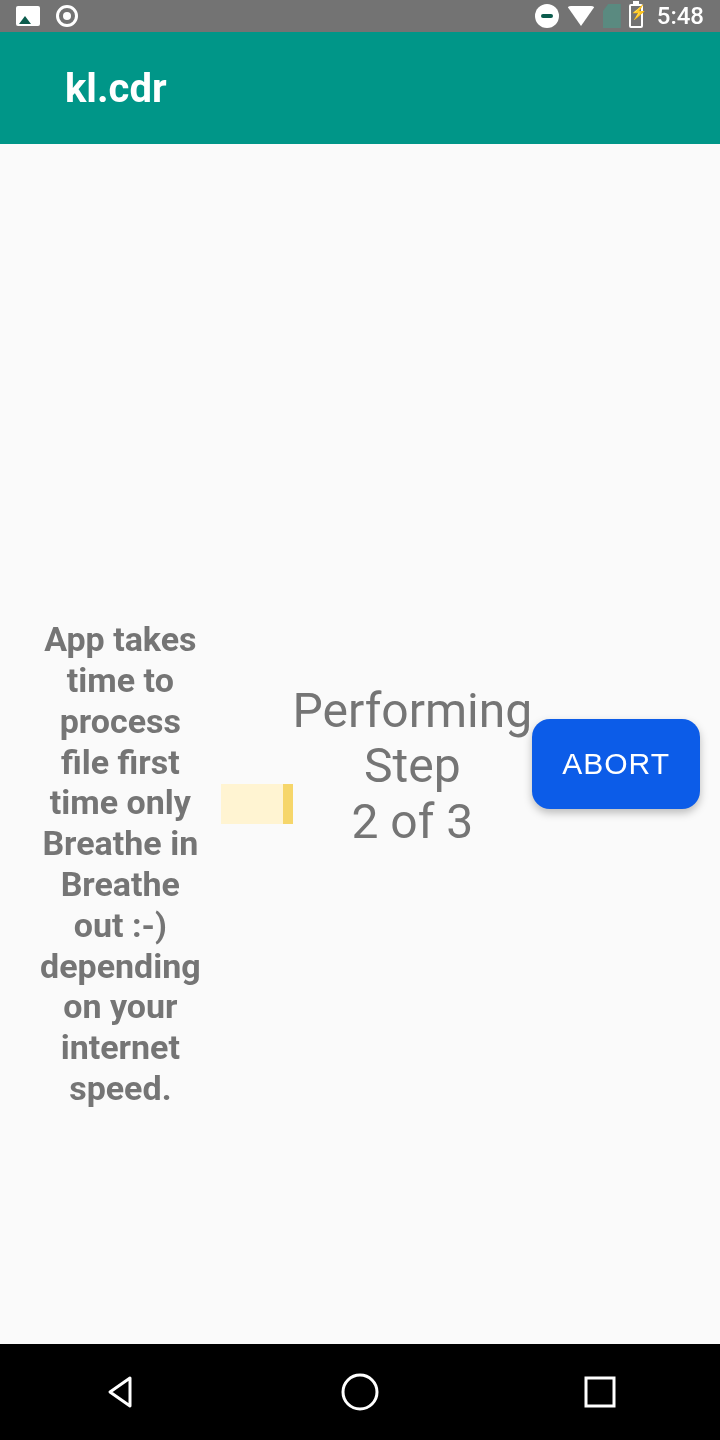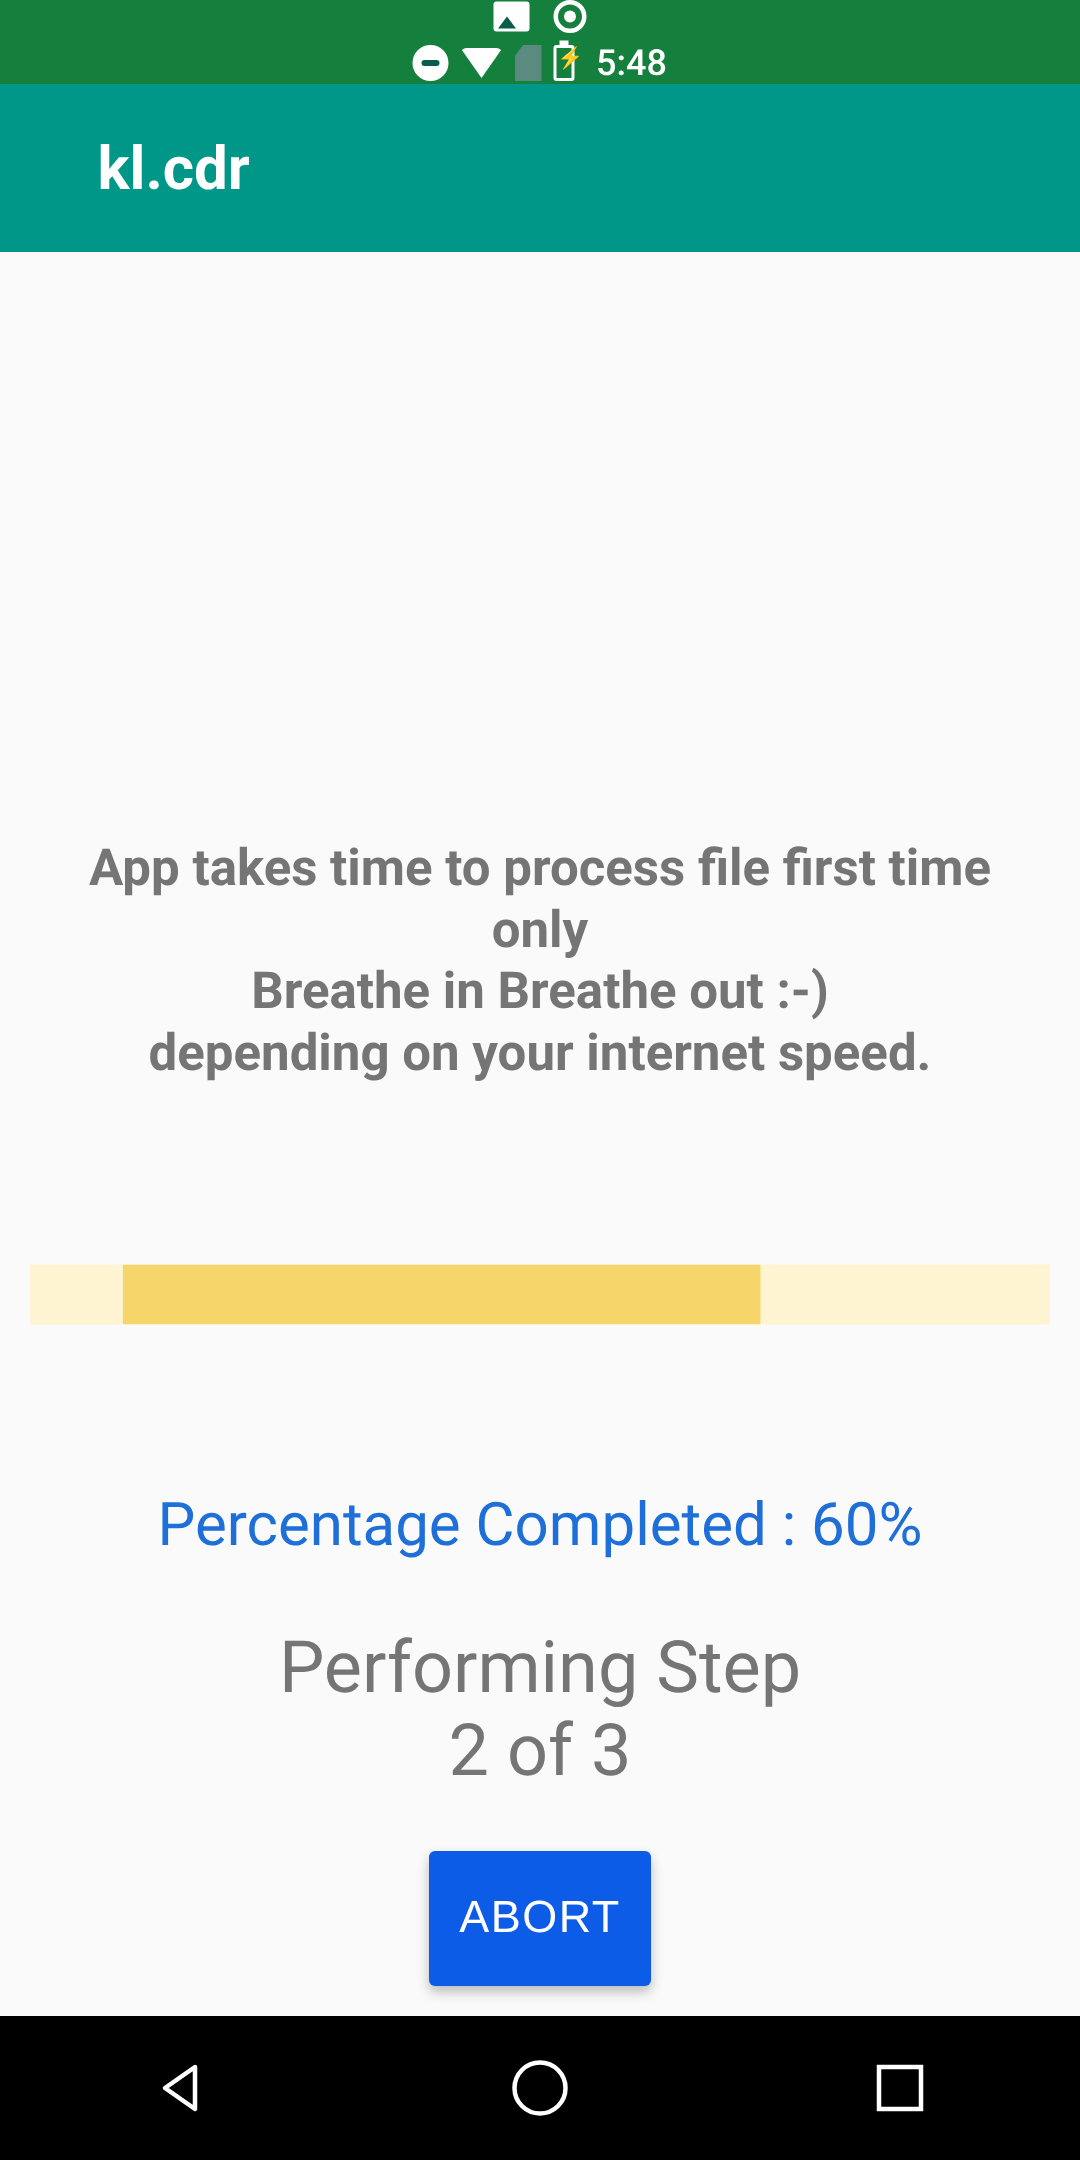--- a/index.html
+++ b/index.html
@@ -10,28 +10,27 @@
     body {
       width: 720px;
       height: 1440px;
       font-family: Roboto, Arial, sans-serif;
       background: #fafafa;
       display: flex;
       flex-direction: column;
       overflow: hidden;
     }
     .status-bar {
-      height: 56px;
-      background: #15803d;
+      height: 32px;
+      background: #737373;
       display: flex;
       align-items: center;
       justify-content: space-between;
       padding: 0 16px;
       color: #fff;
-      flex-direction: column;
     }
     .status-left {
       display: flex;
       gap: 16px;
       align-items: center;
     }
     .status-right {
       display: flex;
       gap: 8px;
       align-items: center;
@@ -50,24 +49,23 @@
     }
     .app-title {
       color: #fff;
       font-size: 40px;
       font-weight: 700;
       margin-left: 33px;
     }
     .content {
       flex: 1;
       display: flex;
-      flex-direction: column;
+      flex-direction: row;
       align-items: center;
       padding: 20px;
-      justify-content: flex-end;
     }
     .info-text {
       margin-top: 240px;
       text-align: center;
       color: #757575;
       font-size: 34px;
       font-weight: 700;
       line-height: 1.2;
       padding: 0 20px;
     }
@@ -101,22 +99,22 @@
       text-align: center;
       line-height: 1.15;
     }
     .abort-button {
       margin-top: 40px;
       background: #0c5ce8;
       color: #fff;
       font-size: 30px;
       font-weight: 500;
       border: none;
-      padding: 28px 20px;
-      border-radius: 4px;
+      padding: 28px 30px;
+      border-radius: 18px;
       box-shadow: 0 4px 8px rgba(0,0,0,0.25);
       letter-spacing: 1px;
     }
     .nav-bar {
       height: 96px;
       background: #000;
       display: flex;
       justify-content: space-around;
       align-items: center;
     }
@@ -244,21 +242,20 @@
   <div class="info-text">
     <div>App takes time to process file first time only</div>
     <div>Breathe in Breathe out :-)</div>
     <div>depending on your internet speed.</div>
   </div>
 
   <div class="progress-container">
     <div class="progress-fill"></div>
   </div>
 
-  <div class="percentage-text">Percentage Completed : 60%</div>
 
   <div class="step-text">
     <div>Performing Step</div>
     <div>2 of 3</div>
   </div>
 
   <button class="abort-button">ABORT</button>
 </div>
 
 <div class="nav-bar">

